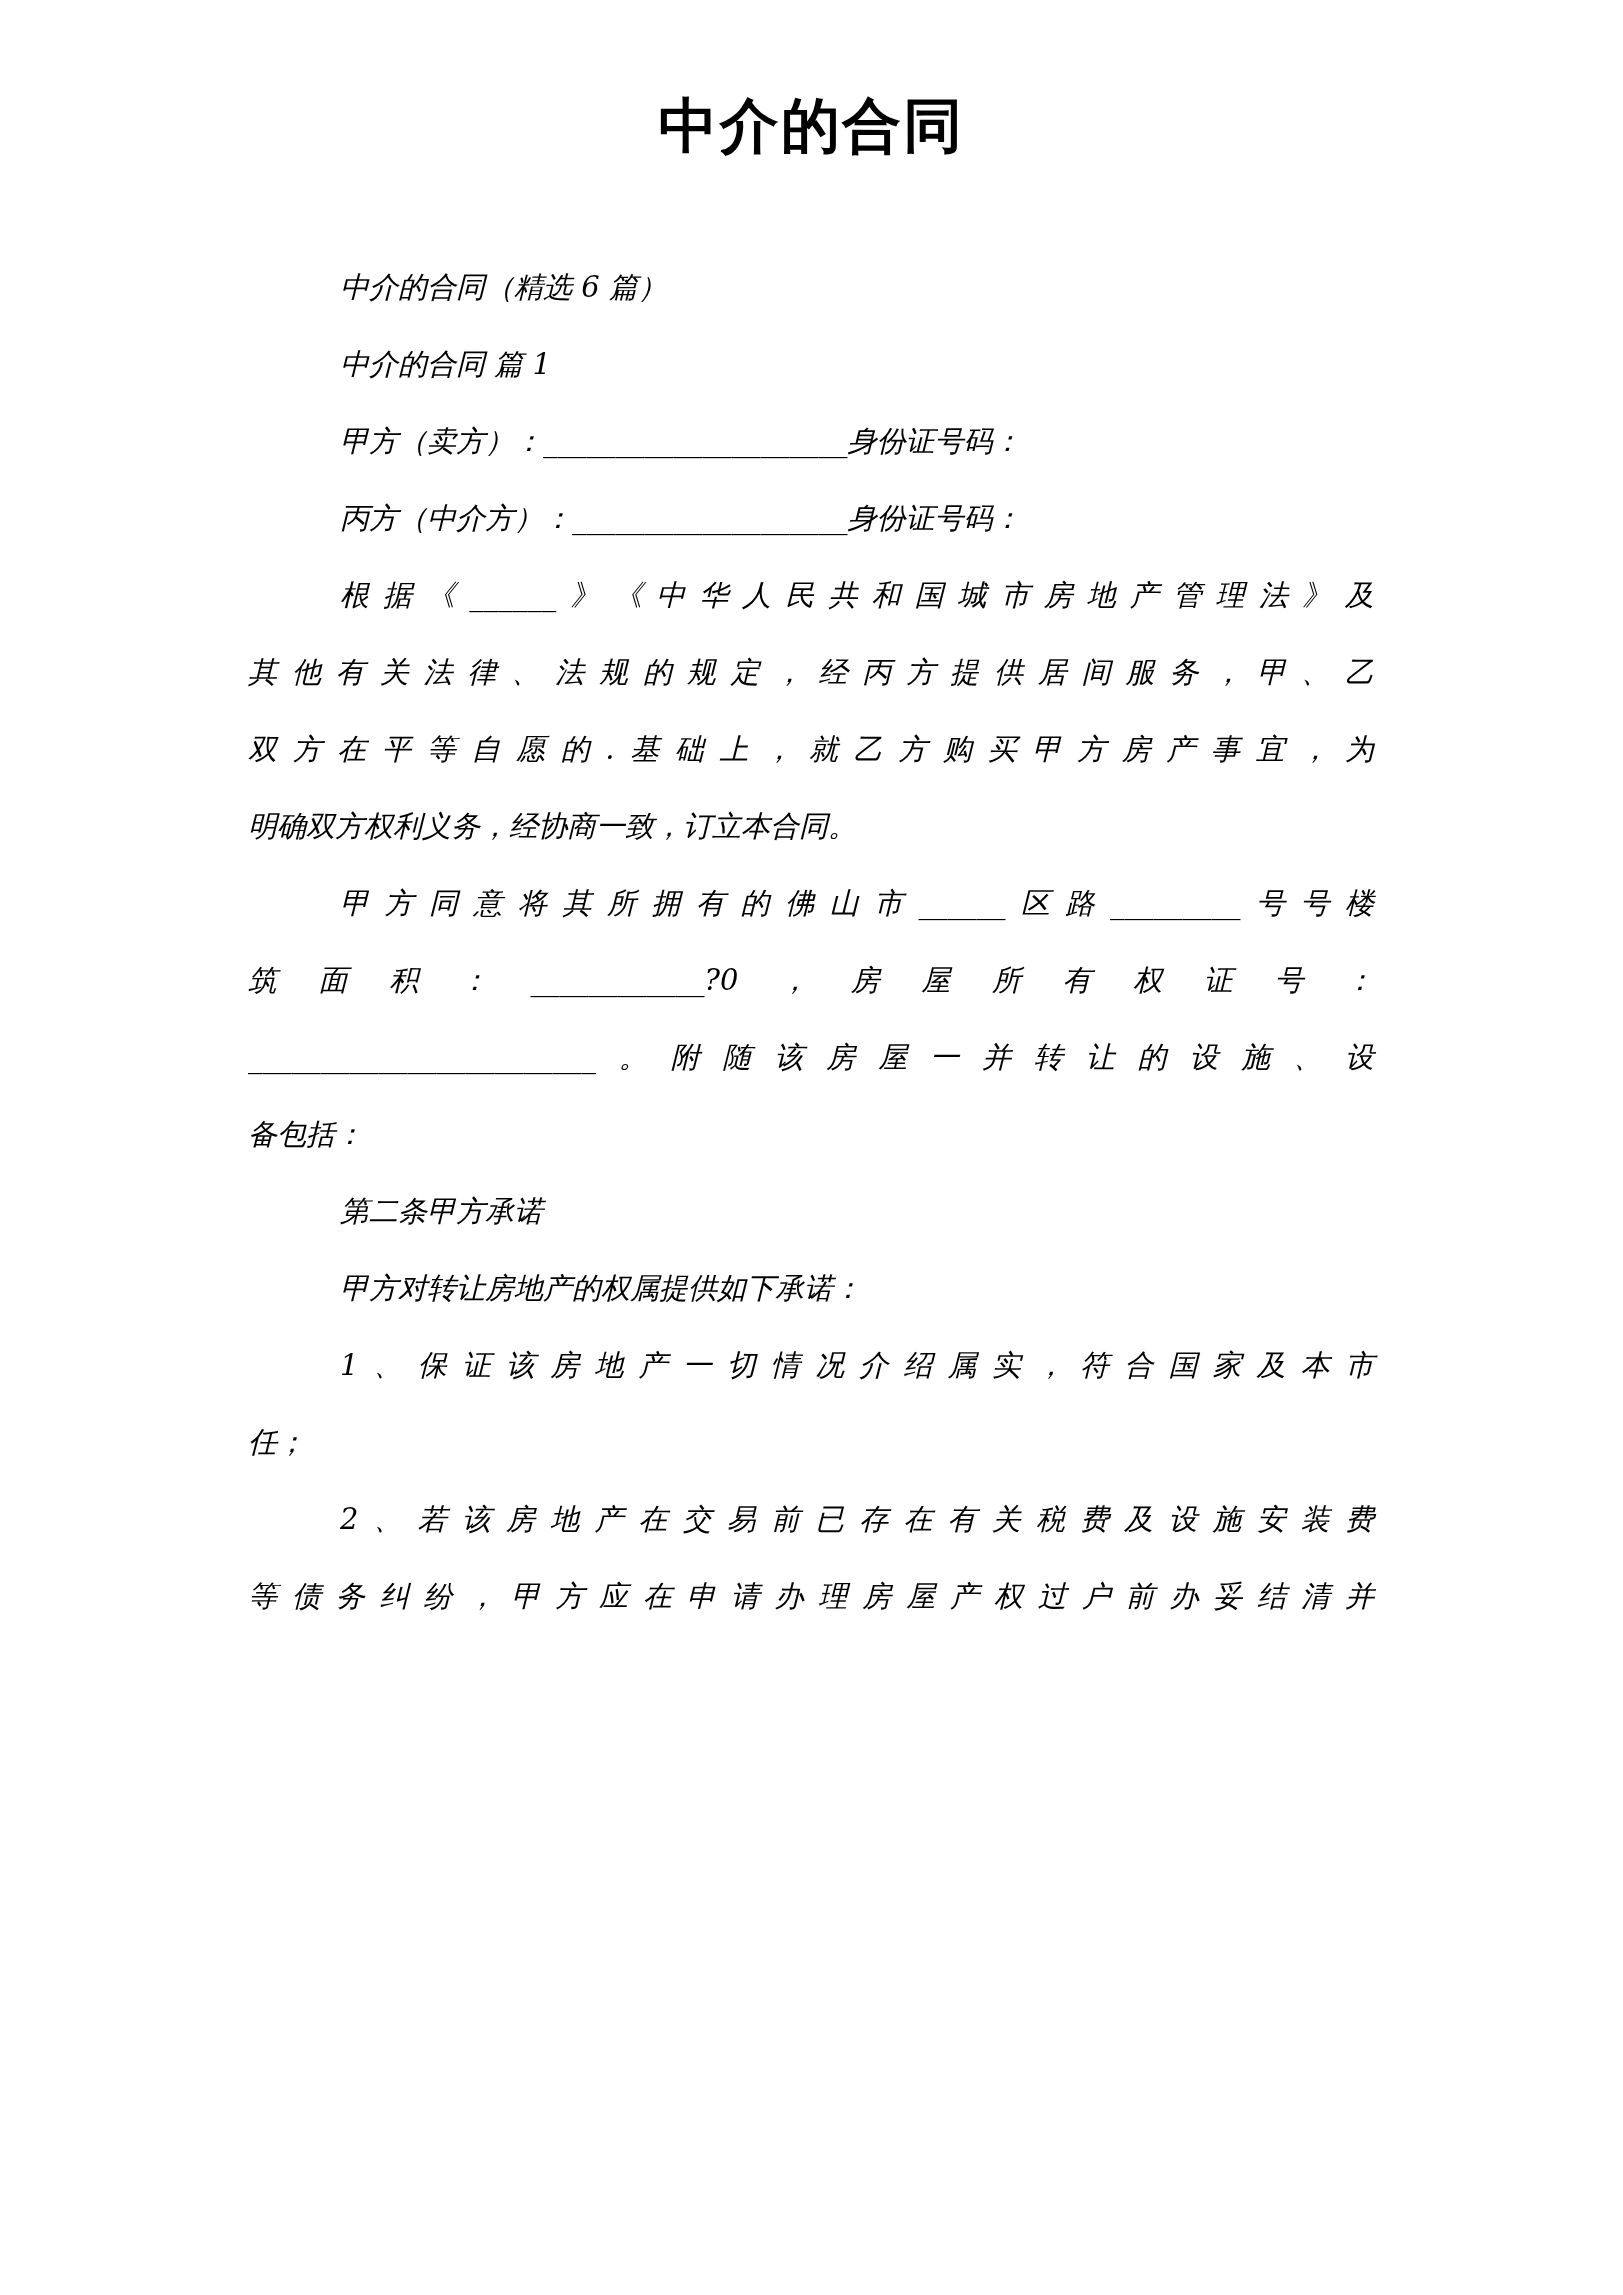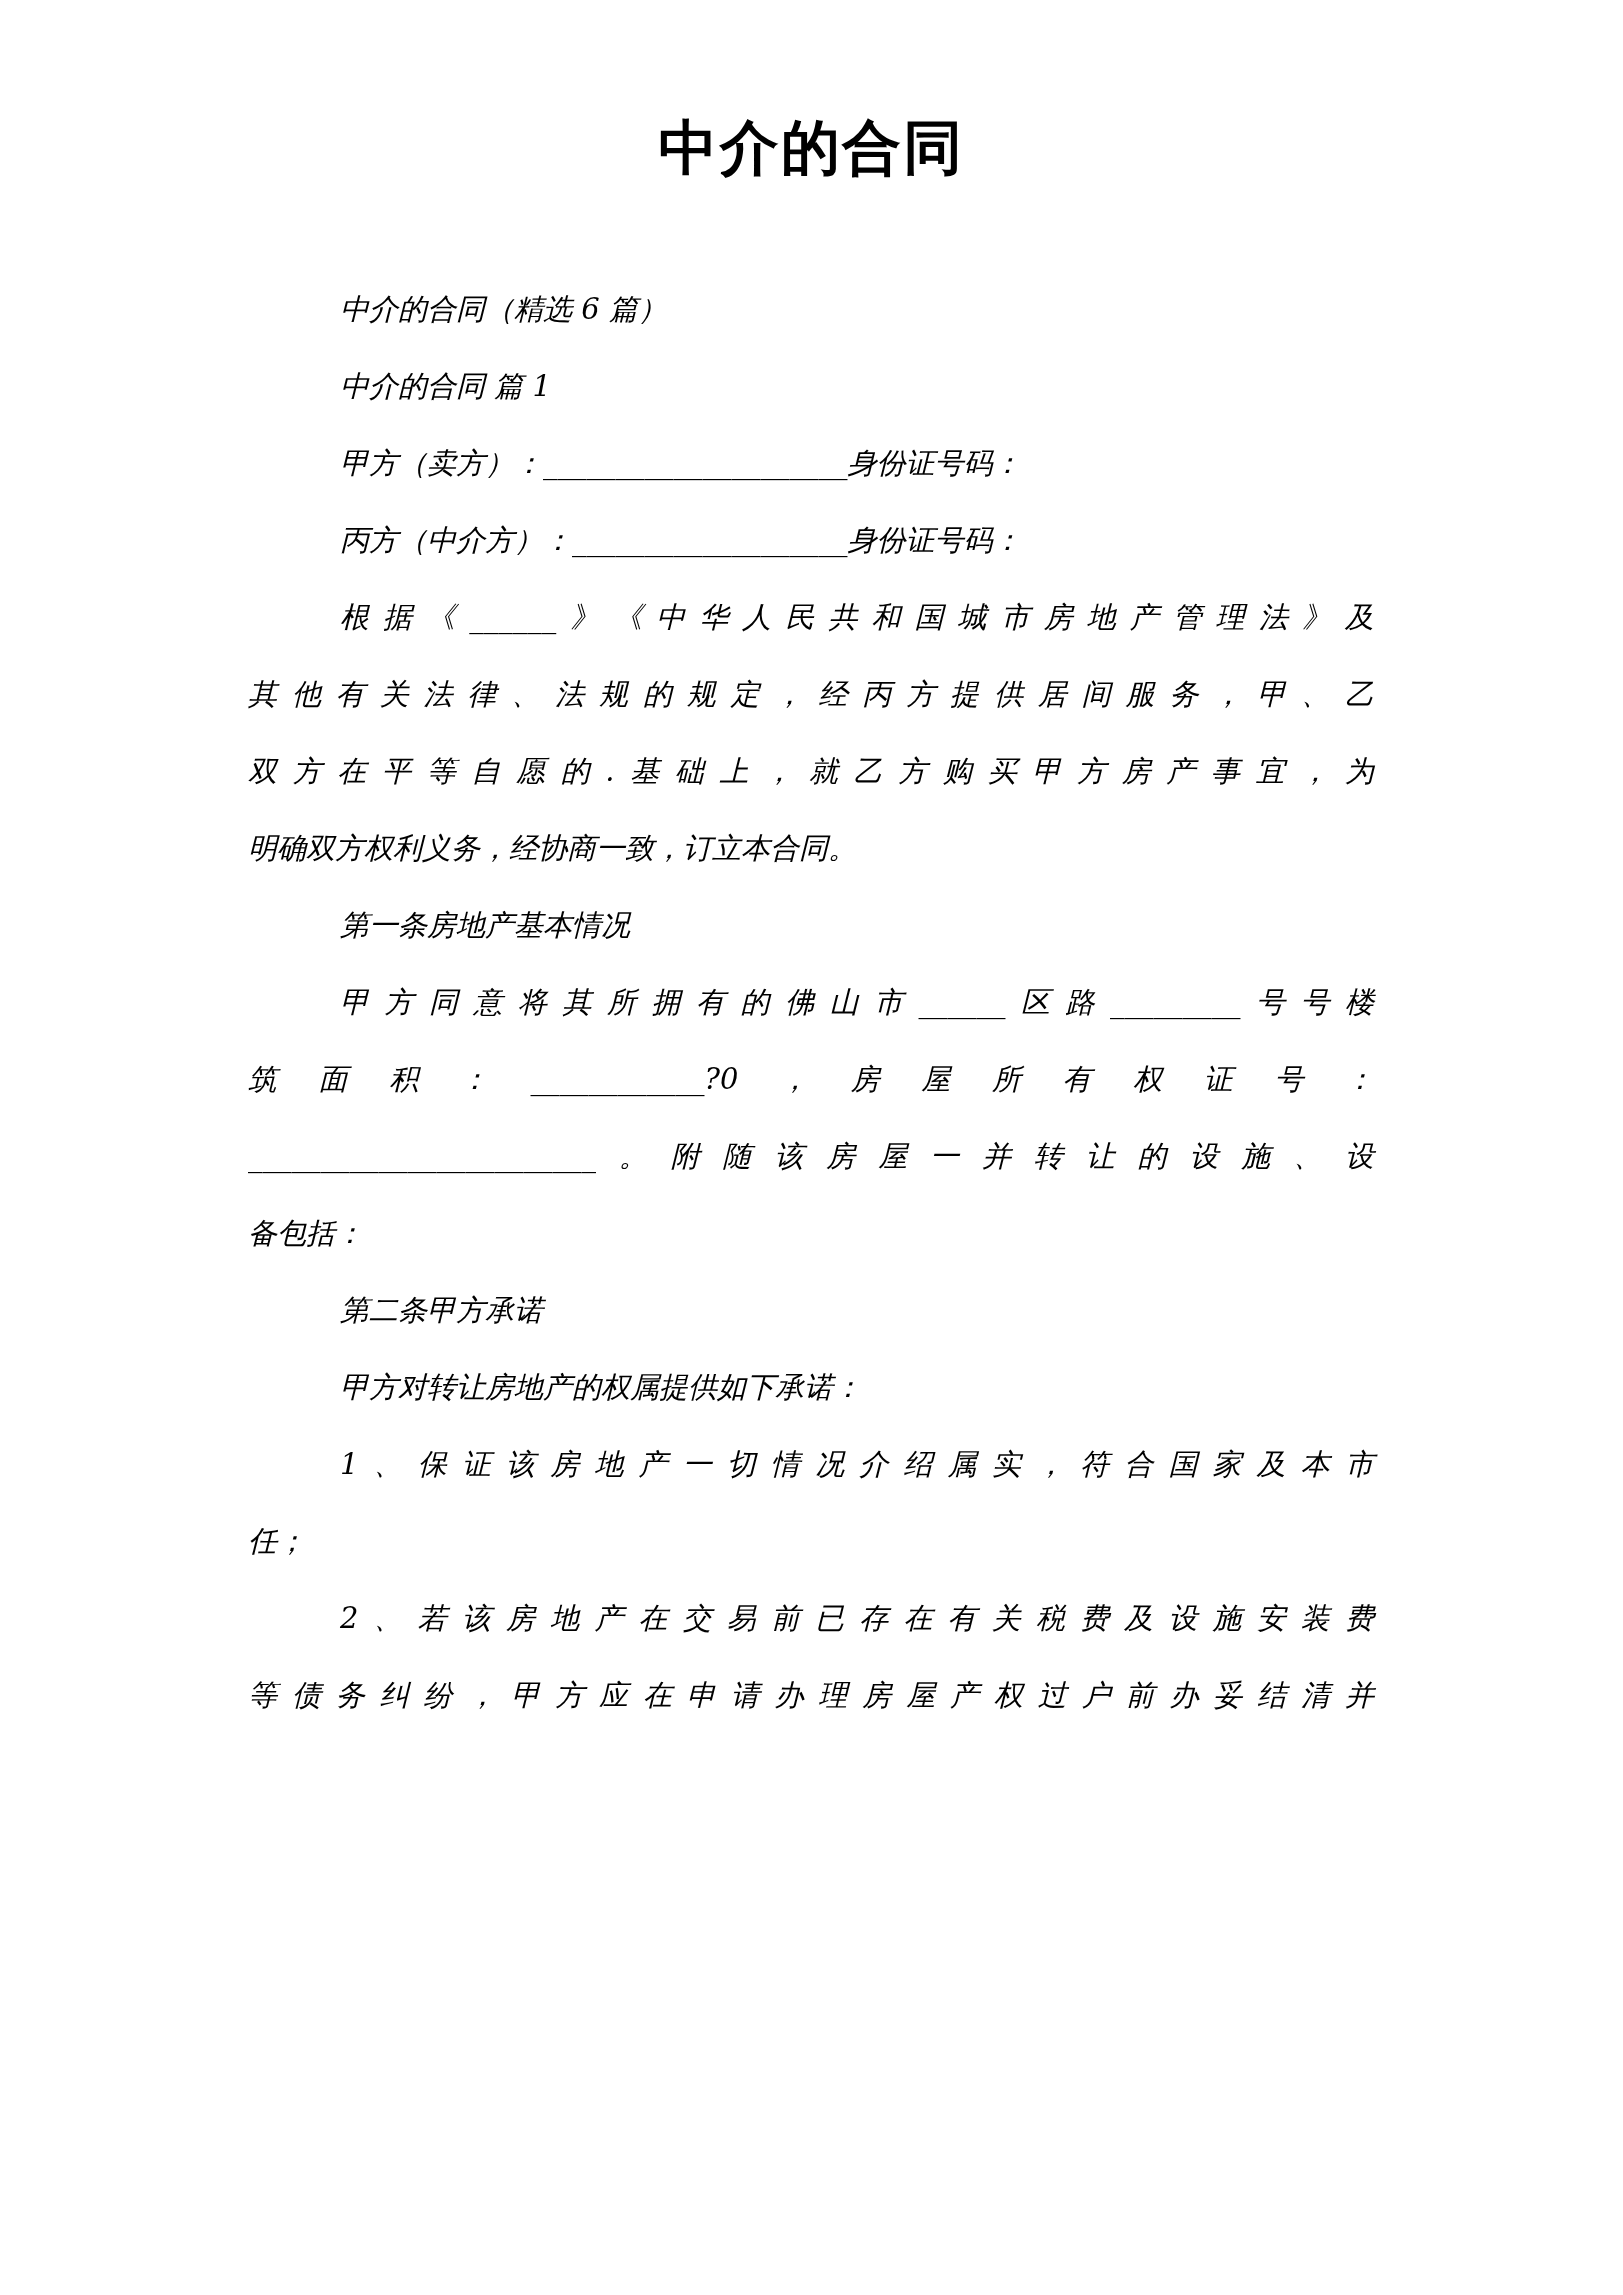--- a/index.html
+++ b/index.html
@@ -6,21 +6,21 @@
     margin: 0;
     padding: 0;
     background: #ffffff;
   }
   .page {
     position: relative;
     width: 1623px;
     height: 2295px;
     background: #ffffff;
     box-sizing: border-box;
-    padding-top: 106px;
+    padding-top: 84px;
     overflow: hidden;
     font-family: "DejaVu Serif", "Liberation Serif", serif;
     color: #000000;
   }
   .doc-title {
     text-align: center;
     font-size: 59px;
     font-weight: bold;
     line-height: 84px;
     font-style: normal;
@@ -59,21 +59,20 @@
   <div class="doc-title">中介的合同</div>
   <div class="doc-body">
       <div class="line indent">中介的合同（精选 6 篇）</div>
       <div class="line indent">中介的合同 篇 1</div>
       <div class="line indent">甲方（卖方）：_____________________身份证号码：</div>
       <div class="line indent">丙方（中介方）：___________________身份证号码：</div>
       <div class="line justify-indent">根据《______》《中华人民共和国城市房地产管理法》及</div>
       <div class="line justify">其他有关法律、法规的规定，经丙方提供居间服务，甲、乙</div>
       <div class="line justify">双方在平等自愿的.基础上，就乙方购买甲方房产事宜，为</div>
       <div class="line plain">明确双方权利义务，经协商一致，订立本合同。</div>
-      <div class="line indent">第一条房地产基本情况</div>
       <div class="line justify-indent">甲方同意将其所拥有的佛山市______区路_________号号楼</div>
       <div class="line justify">筑面积：____________?0，房屋所有权证号：</div>
       <div class="line justify">________________________。附随该房屋一并转让的设施、设</div>
       <div class="line plain">备包括：</div>
       <div class="line indent">第二条甲方承诺</div>
       <div class="line indent">甲方对转让房地产的权属提供如下承诺：</div>
       <div class="line justify-indent">1、保证该房地产一切情况介绍属实，符合国家及本市</div>
       <div class="line plain">任；</div>
       <div class="line justify-indent">2、若该房地产在交易前已存在有关税费及设施安装费</div>
       <div class="line justify">等债务纠纷，甲方应在申请办理房屋产权过户前办妥结清并</div>

